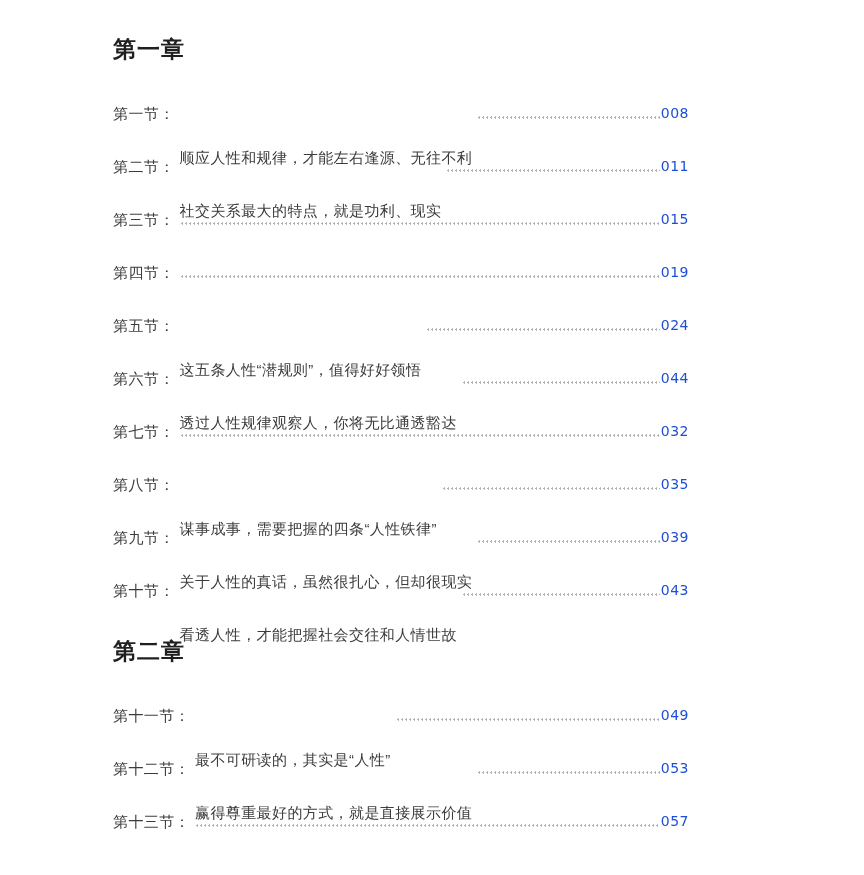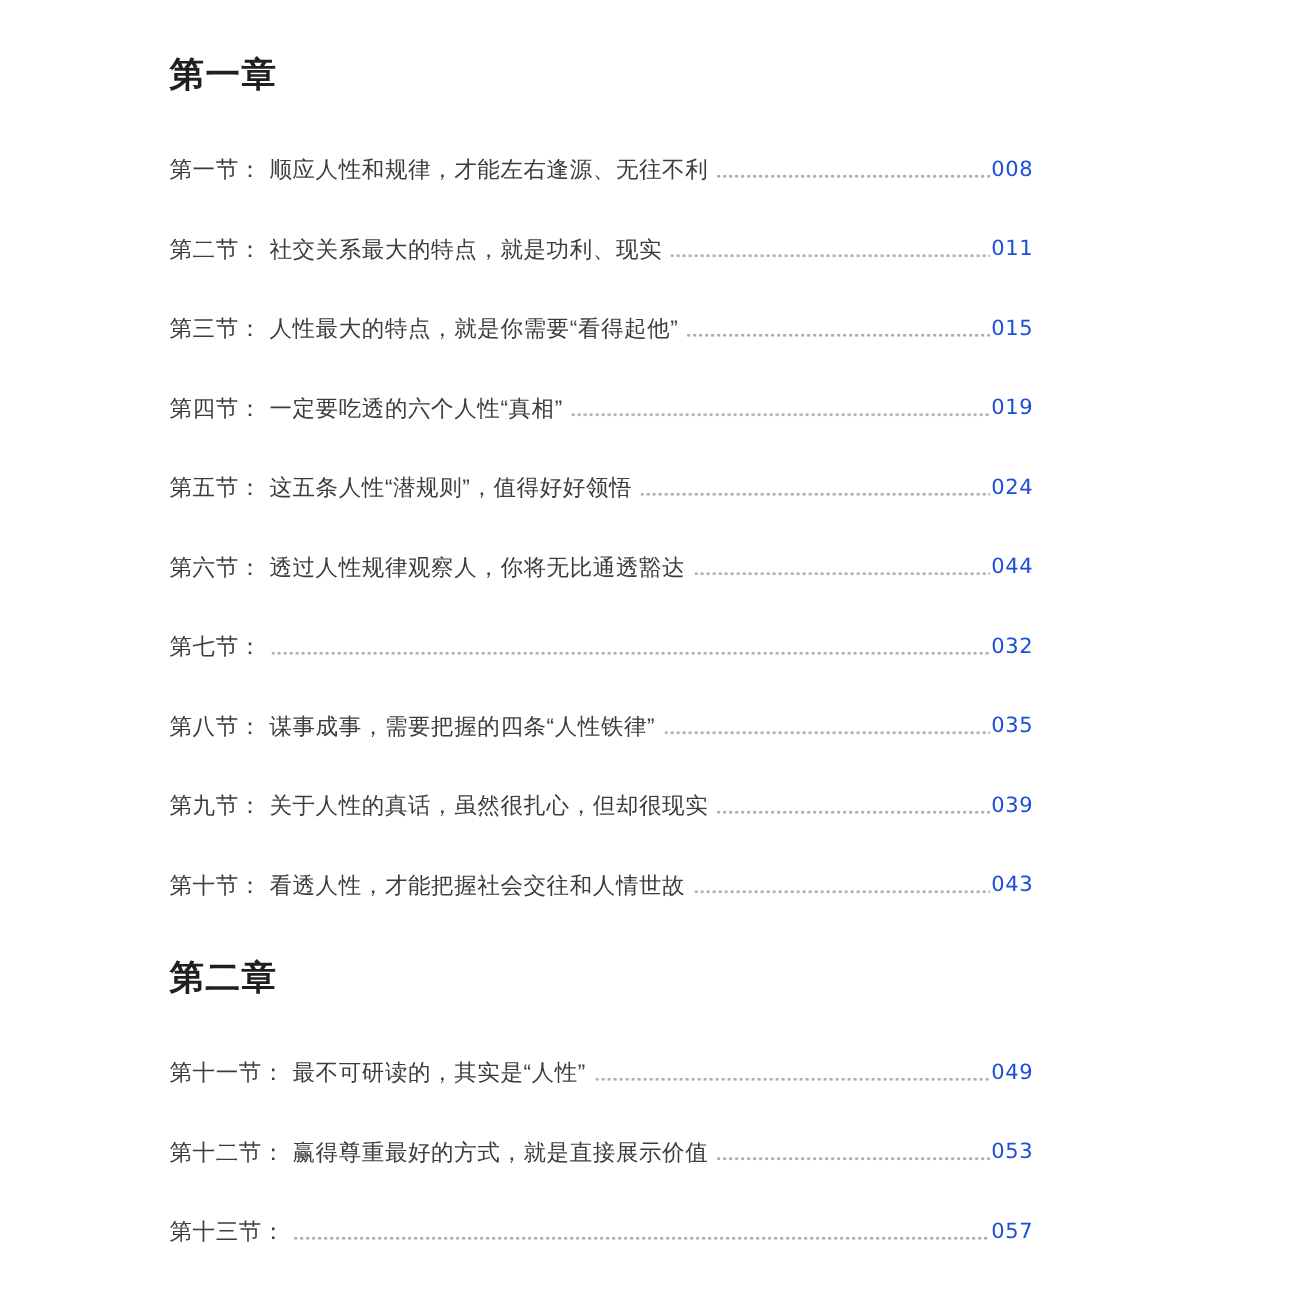--- a/index.html
+++ b/index.html
@@ -43,20 +43,21 @@
     white-space: nowrap;
   }
   .entry-label {
     flex: 0 0 auto;
     color: #3c3c3c;
   }
   .entry-title {
     flex: 0 0 auto;
     margin-left: 5px;
     color: #3c3c3c;
+    margin-top: 44px;
   }
   .leader {
     flex: 1 1 auto;
     height: 3px;
     align-self: flex-end;
     margin: 0 1px 5px 6px;
     background-image: radial-gradient(circle at 1.2px 1.5px, #aeaeae 1px, rgba(0,0,0,0) 1.2px);
     background-size: 4px 3px;
     background-repeat: repeat-x;
     background-position: left bottom;
@@ -86,28 +87,26 @@
 
   <div class="toc-row">
     <span class="entry-label">第二节：</span>
     <span class="entry-title">社交关系最大的特点，就是功利、现实</span>
     <span class="leader"></span>
     <span class="page-num">011</span>
   </div>
 
   <div class="toc-row">
     <span class="entry-label">第三节：</span>
-    <span class="entry-title">人性最大的特点，就是你需要“看得起他”</span>
     <span class="leader"></span>
     <span class="page-num">015</span>
   </div>
 
   <div class="toc-row">
     <span class="entry-label">第四节：</span>
-    <span class="entry-title">一定要吃透的六个人性“真相”</span>
     <span class="leader"></span>
     <span class="page-num">019</span>
   </div>
 
   <div class="toc-row">
     <span class="entry-label">第五节：</span>
     <span class="entry-title">这五条人性“潜规则”，值得好好领悟</span>
     <span class="leader"></span>
     <span class="page-num">024</span>
   </div>

